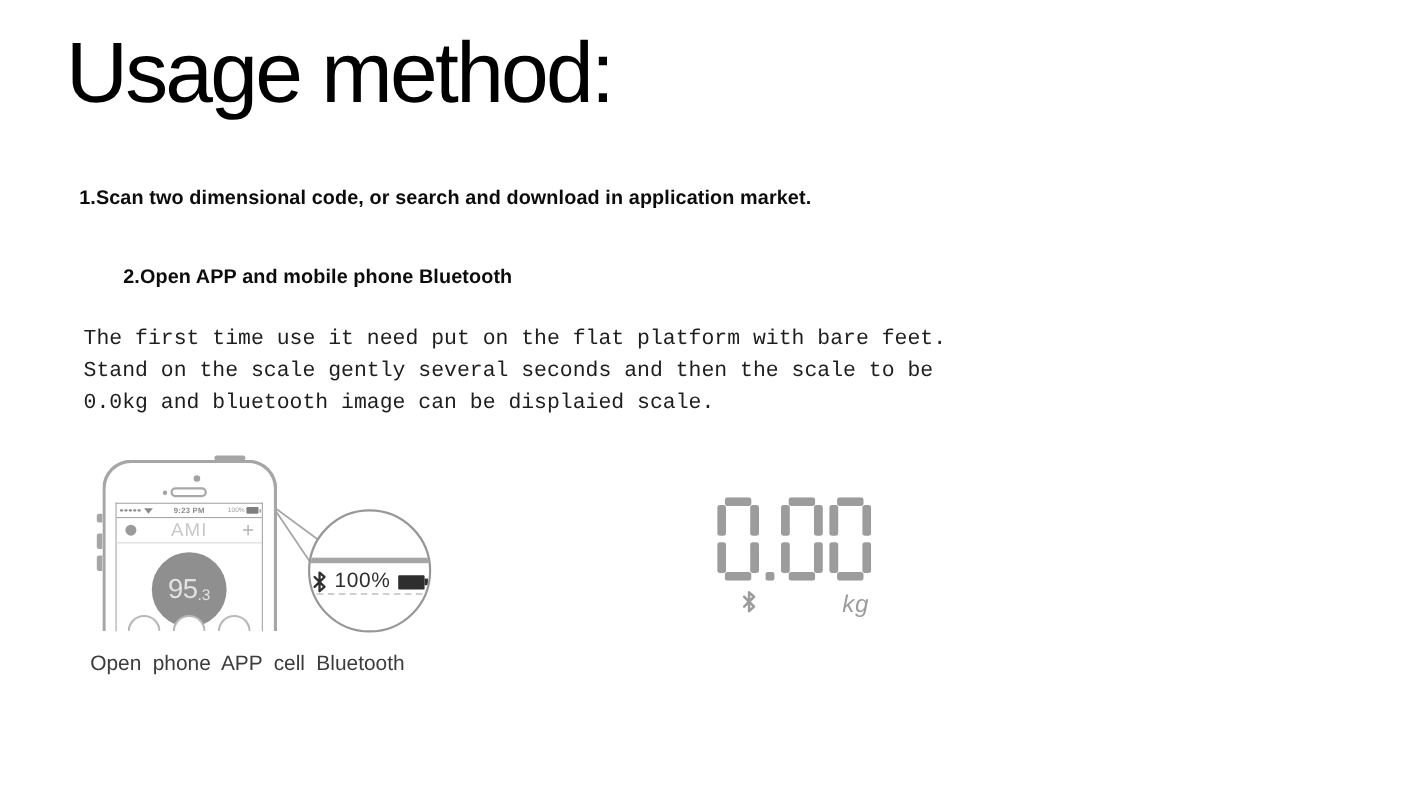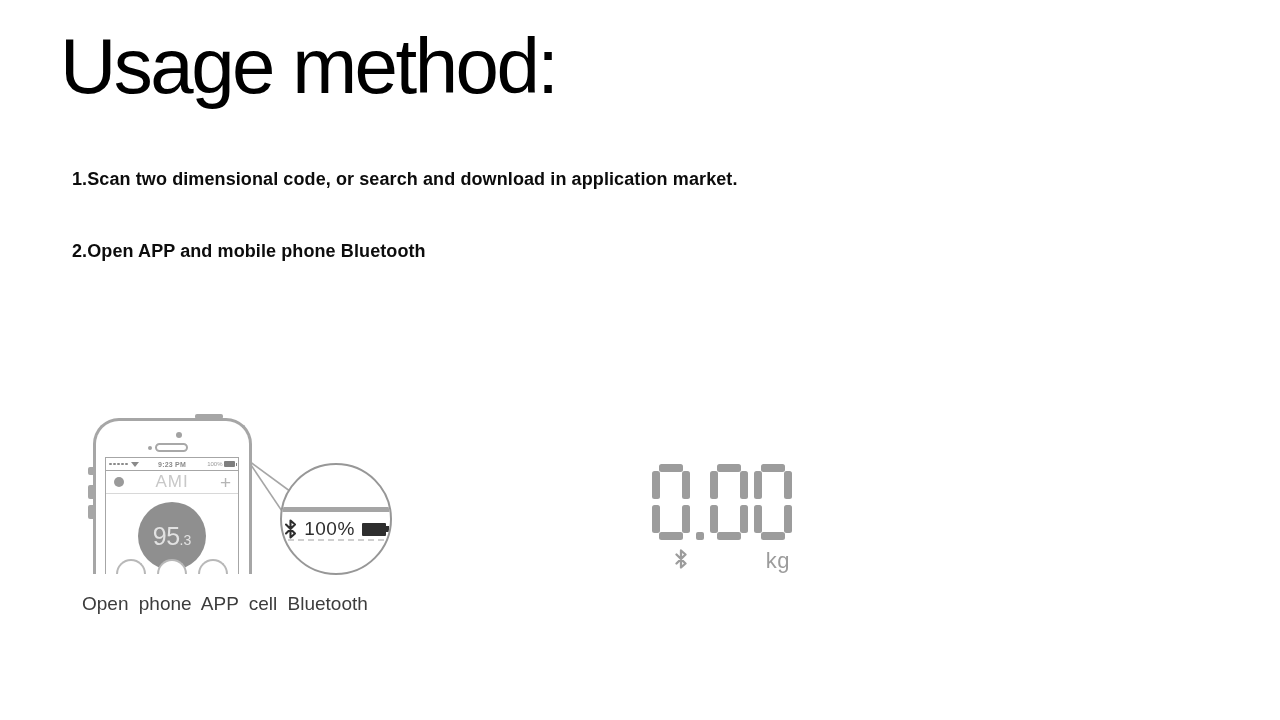--- a/index.html
+++ b/index.html
@@ -18,21 +18,21 @@
     position: absolute; left: 60px; top: 26px;
     font-size: 78px; font-weight: normal; letter-spacing: -2.5px;
     color: var(--text_black, #000); line-height: 1.05;
   }
   .step {
     position: absolute; left: 72px;
     font-size: 18px; font-weight: bold; color: #0c0c0c;
     letter-spacing: 0.1px;
   }
   .step1 { top: 169px; }
-  .step2 { top: 241px; }
+  .step2 { top: 241px; margin-left: 40px; }
   .instructions {
     position: absolute; left: 76px; top: 294px;
     font-family: "Liberation Mono", monospace;
     font-size: 19.5px; line-height: 29px; color: #1e1e1e;
     white-space: pre-line;
   }
 
   
   .callout-lines {
     position: absolute; left: 0; top: 0; width: 1280px; height: 720px;
@@ -148,21 +148,21 @@
   .mag-bt { color: #2e2e2e; }
   .mag-pct { font-size: 19px; color: #2e2e2e; letter-spacing: 0.5px; }
   .mag-batt { position: relative; width: 24px; height: 13px; background: #2e2e2e; border-radius: 1px; margin-right: 2px; }
   .mag-batt::after {
     content: ""; position: absolute; right: -3px; top: 3.5px;
     width: 2.5px; height: 6px; background: #2e2e2e;
   }
   .mag-dash { position: absolute; left: 6px; right: 6px; top: 74px; border-top: 2px dashed #cfcfcf; }
 
   
-  .scale-display { position: absolute; left: 652px; top: 464px; width: 140px; height: 110px; }
+  .scale-display { position: absolute; left: 652px; top: 452px; width: 140px; height: 110px; font-style: italic; }
   .sevenseg { display: block; }
   .display-bt { position: absolute; left: 22px; top: 85px; color: var(--display_gray, #9c9c9c); }
   .kg-label {
     position: absolute; right: 2px; top: 84px;
     font-size: 22px; color: var(--display_gray, #9c9c9c); letter-spacing: 0.5px;
   }
 
   
   .caption {
     position: absolute; color: var(--caption_gray, #3c3c3c);
@@ -174,20 +174,23 @@
 </head>
 <body>
 
 <div class="page">
 
   <h1 class="title">Usage method:</h1>
 
   <div class="step step1">1.Scan two dimensional code, or search and download in application market.</div>
   <div class="step step2">2.Open APP and mobile phone Bluetooth</div>
 
+  <div class="instructions">The first time use it need put on the flat platform with bare feet.
+Stand on the scale gently several seconds and then the scale to be
+0.0kg and bluetooth image can be displaied scale.</div>
 
   <svg class="callout-lines" viewBox="0 0 1280 720">
     <line x1="249" y1="461" x2="302" y2="500"></line>
     <line x1="249" y1="462" x2="292" y2="526"></line>
   </svg>
 
   <div class="phone">
     <div class="top-button"></div>
     <div class="side-btn sb1"></div>
     <div class="side-btn sb2"></div>

